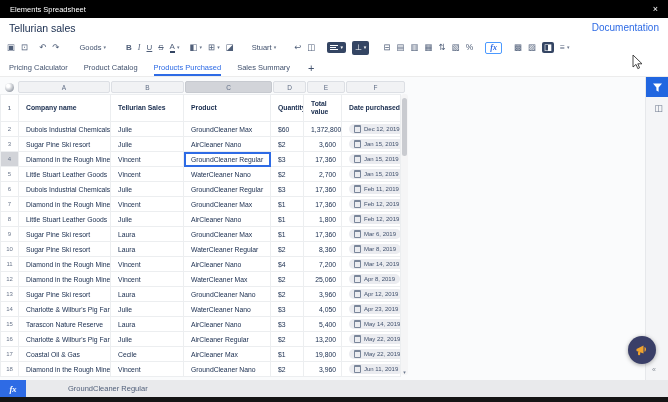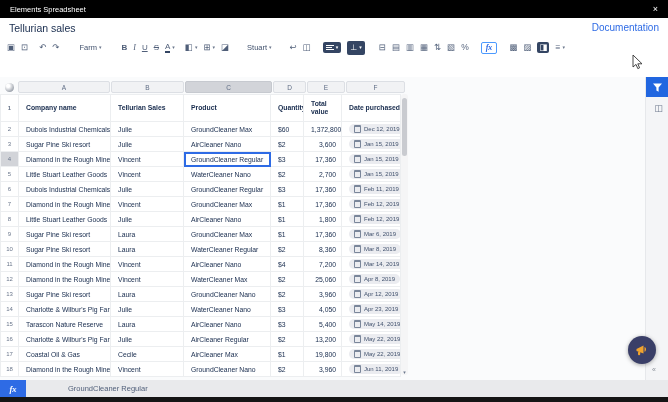--- a/index.html
+++ b/index.html
@@ -116,21 +116,21 @@
       <span class="tb-item">
         <span class="glyph">⊡</span>
       </span>
       <span class="tb-item" style="margin-left: 5px;">
         <span class="glyph">↶</span>
       </span>
       <span class="tb-item">
         <span class="glyph">↷</span>
       </span>
       <span class="tb-item" style="margin-left: 14px;">
-        <span class="glyph g-text">Farm</span>
+        <span class="glyph g-text">Goods</span>
         <span class="caret">▾</span>
       </span>
       <span class="tb-item" style="margin-left: 14px;">
         <span class="glyph g-bold">B</span>
       </span>
       <span class="tb-item">
         <span class="glyph g-italic">I</span>
       </span>
       <span class="tb-item">
         <span class="glyph g-underline">U</span>
@@ -207,20 +207,27 @@
       </span>
       <span class="tb-item filled">
         <span class="glyph">◨</span>
       </span>
       <span class="tb-item">
         <span class="glyph">≡</span>
         <span class="caret">▾</span>
       </span>
     </div>
 
+  <div class="tabs">
+  <span class="tab">Pricing Calculator</span>
+      <span class="tab">Product Catalog</span>
+      <span class="tab active">Products Purchased</span>
+      <span class="tab">Sales Summary</span>
+      <span class="tab-add">+</span>
+    </div>
 
   <div class="canvas">
     <div class="colrow">
       <div class="corner">
         <span class="corner-icon"></span>
       </div>
     <div class="colhead" style="width: 92px;">A</div>
         <div class="colhead" style="width: 73px;">B</div>
         <div class="colhead sel" style="width: 87px;">C</div>
         <div class="colhead" style="width: 33px;">D</div>

